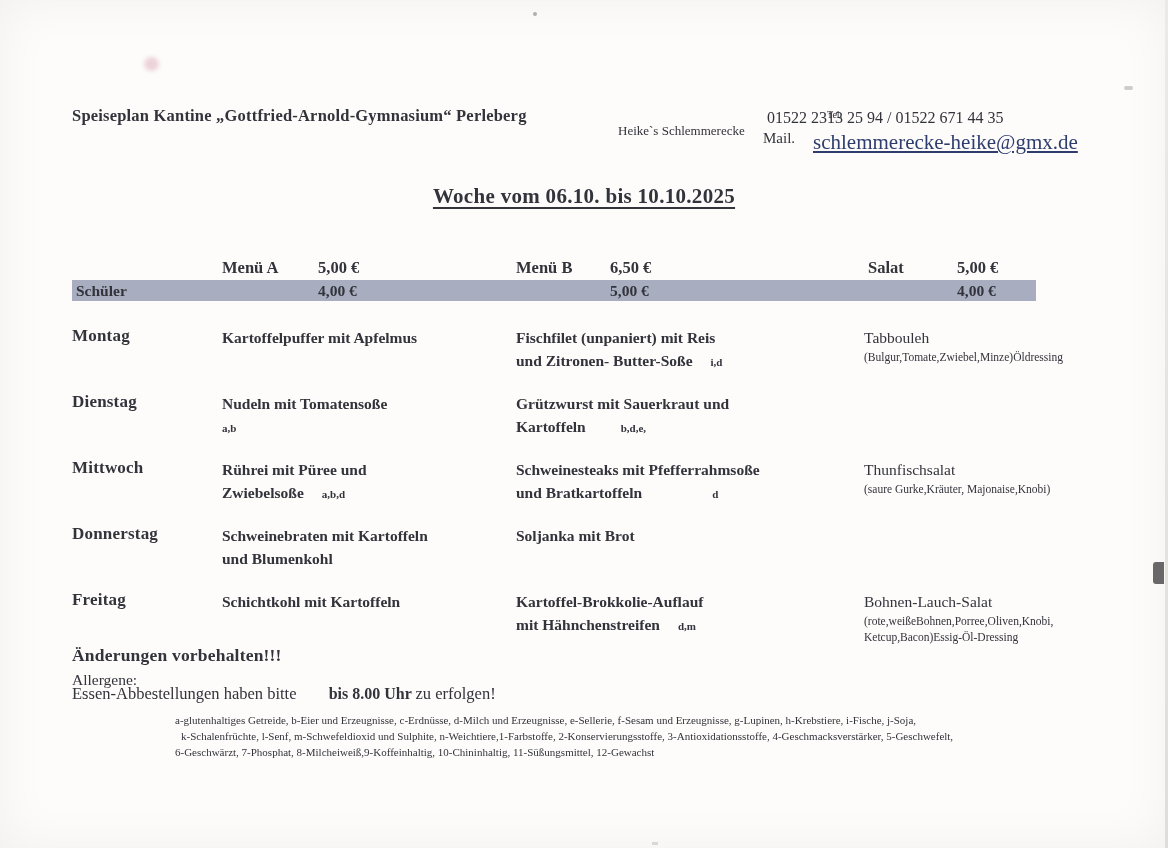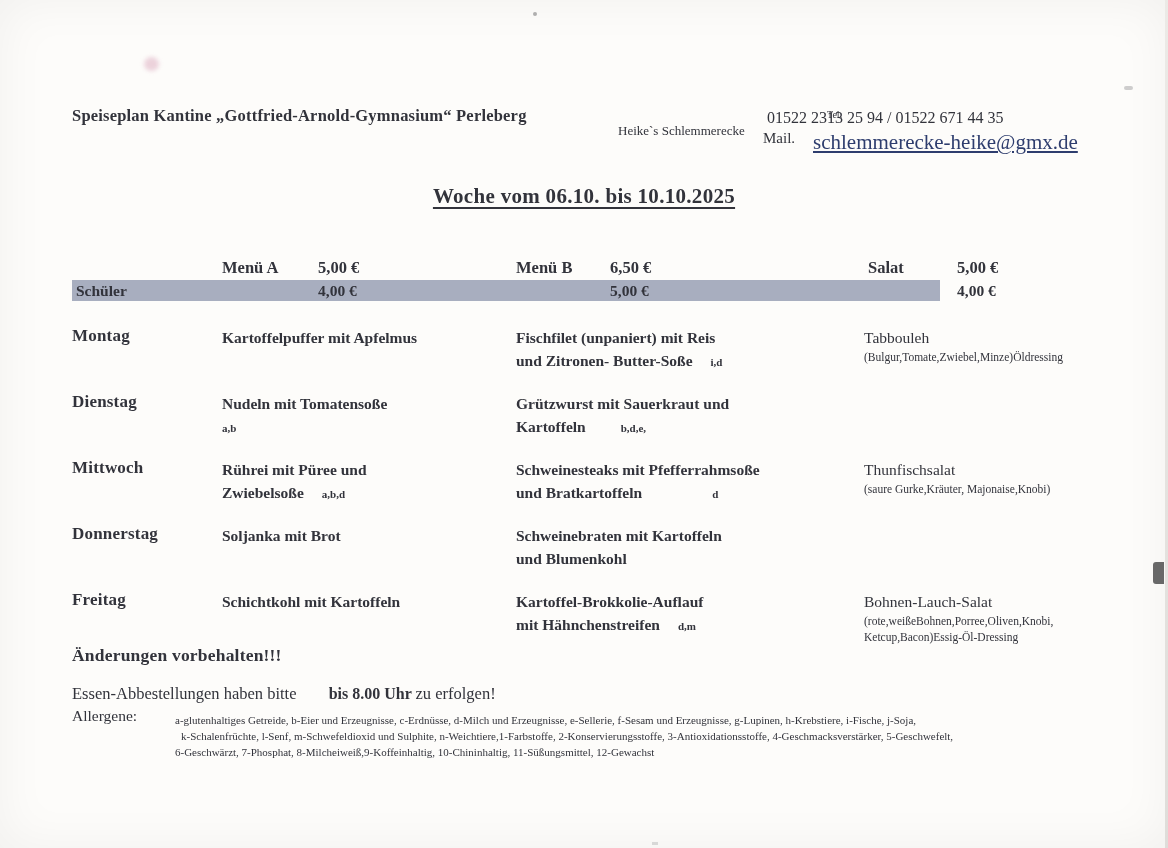--- a/index.html
+++ b/index.html
@@ -33,41 +33,41 @@
     left:0;top:184px;width:100%;text-align:center;
     font-size:21px;font-weight:bold;text-decoration:underline;text-underline-offset:4px;letter-spacing:.3px;
   }
   
   .ph{top:258px;font-size:16.5px;font-weight:bold;}
   .ph-a-label{left:222px;} .ph-a-price{left:318px;}
   .ph-b-label{left:516px;} .ph-b-price{left:610px;}
   .ph-s-label{left:868px;} .ph-s-price{left:957px;}
   
   .schueler-bar{
-    left:72px;top:280px;width:868px;height:21px;
+    left:72px;top:280px;width:964px;height:21px;
     background:var(--highlight);
   }
   .schueler-bar span{position:absolute;top:0;line-height:21px;font-size:15.5px;font-weight:bold;white-space:nowrap;}
   .sb-label{left:4px;}
   .sb-a{left:246px;} .sb-b{left:538px;} .sb-s{left:885px;}
   
   .menu-table{position:absolute;left:72px;top:326px;width:1076px;}
   .day-row{display:grid;grid-template-columns:150px 294px 348px 1fr;min-height:66px;align-items:start;}
   .day-name{font-size:17px;font-weight:bold;letter-spacing:.2px;}
   .dish{font-size:15.5px;line-height:23px;font-weight:bold;}
   .dish div{min-height:0;}
   .code{font-size:11px;}
   .g1{margin-left:18px;} .g2{margin-left:35px;} .g3{margin-left:70px;}
   .salat-name{font-size:15.5px;line-height:23px;}
   .salat-detail{font-size:11.5px;line-height:16px;}
   
   .changes{left:72px;top:645px;font-size:17.5px;font-weight:bold;letter-spacing:.2px;}
   .cancel-line{left:72px;top:684px;font-size:16.5px;}
   .cancel-line b{font-size:16px;margin-left:28px;}
-  .allergens-label{left:72px;top:707px;font-size:15.5px;}
+  .allergens-label{left:72px;top:671px;font-size:15.5px;}
   .allergens-lines{left:175px;top:712px;font-size:11px;line-height:16px;}
   .allergens-lines div{white-space:nowrap;}
   .al2{padding-left:6px;}
   
   .speck-top{position:absolute;left:533px;top:12px;width:4px;height:4px;border-radius:50%;background:#8f8f8f;opacity:.7;}
   .smudge-pink{position:absolute;left:144px;top:57px;width:15px;height:14px;border-radius:50%;background:#e3bccb;filter:blur(2px);opacity:.65;}
   .mark-right-upper{position:absolute;left:1124px;top:86px;width:9px;height:4px;background:#b9b9b9;opacity:.7;border-radius:2px;}
   .mark-right-edge{position:absolute;left:1153px;top:562px;width:11px;height:22px;background:#4f4f4f;border-radius:3px 0 0 3px;opacity:.85;}
   .edge-line-right{position:absolute;right:0;top:0;width:3px;height:100%;background:linear-gradient(to bottom,#e9e7e3,#d9d7d3);opacity:.8;}
   .speck-bottom{position:absolute;left:652px;top:842px;width:6px;height:3px;background:#cfcfcf;opacity:.8;}
@@ -149,25 +149,25 @@
       </div>
       <div>
         <div class="salat-name">Thunfischsalat</div>
         <div class="salat-detail">(saure Gurke,Kräuter, Majonaise,Knobi)</div>
       </div>
     </div>
 
     <div class="day-row">
       <div class="day-name">Donnerstag</div>
       <div class="dish">
-        <div>Soljanka mit Brot</div>
-      </div>
-      <div class="dish">
         <div>Schweinebraten mit Kartoffeln</div>
         <div><span>und Blumenkohl</span></div>
+      </div>
+      <div class="dish">
+        <div>Soljanka mit Brot</div>
       </div>
       <div></div>
     </div>
 
     <div class="day-row">
       <div class="day-name">Freitag</div>
       <div class="dish">
         <div>Schichtkohl mit Kartoffeln</div>
       </div>
       <div class="dish">

